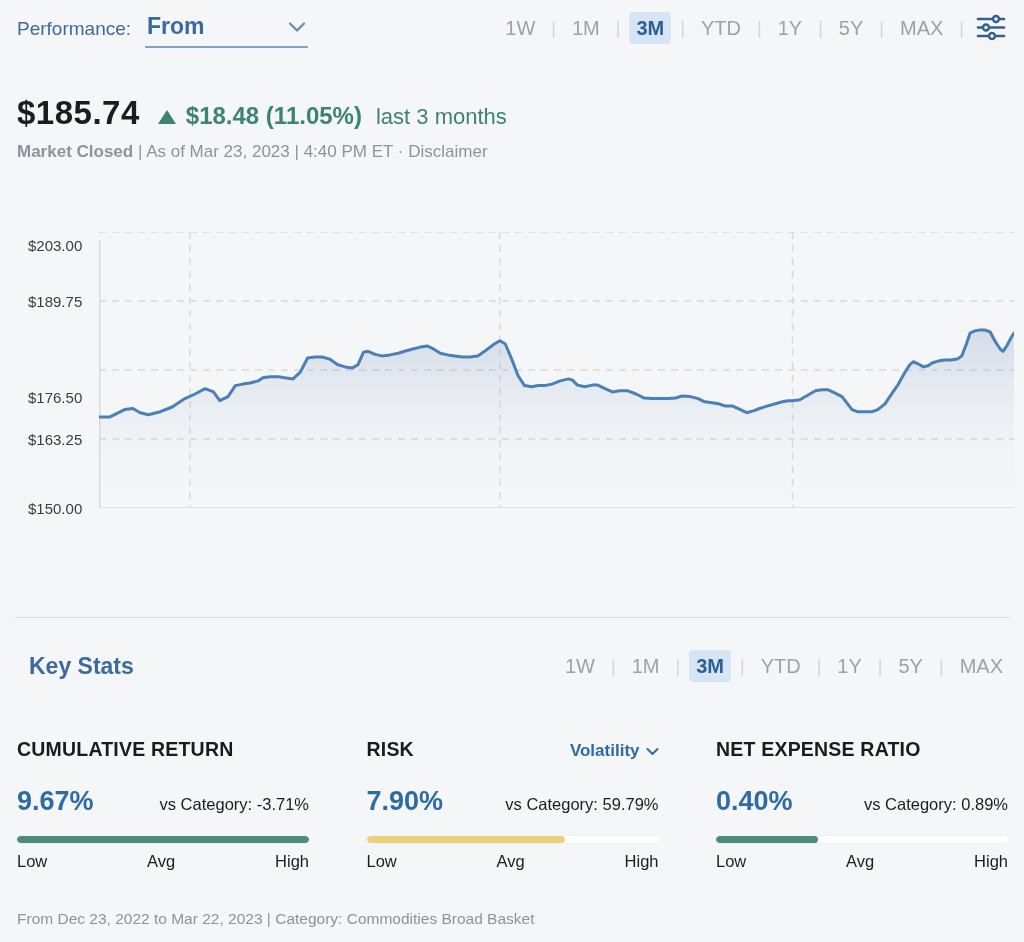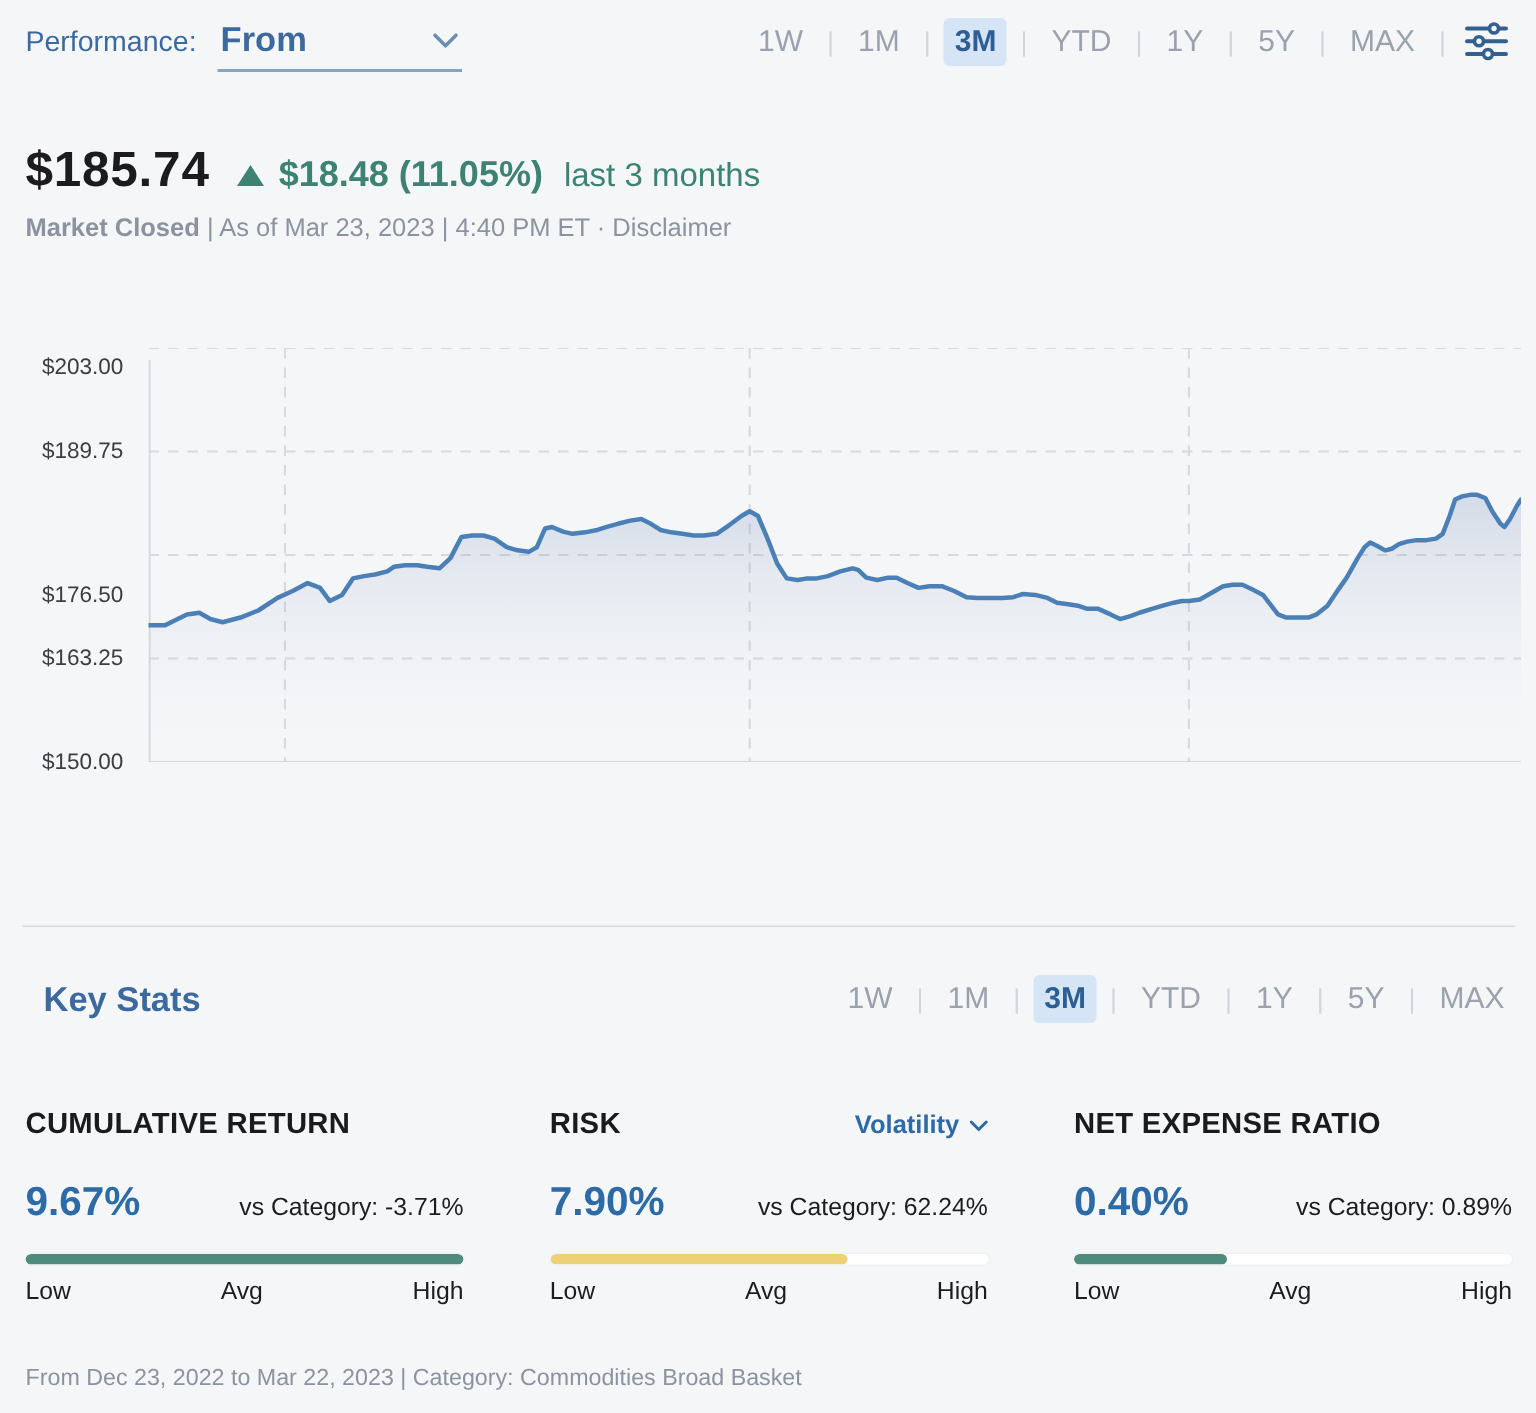--- a/index.html
+++ b/index.html
@@ -201,21 +201,21 @@
           <span class="stat-title">RISK</span>
           <button class="vol-btn">
             <span>Volatility</span>
             <svg width="13" height="9" viewBox="0 0 13 9">
               <polyline points="1.5,2 6.5,7 11.5,2" fill="none" stroke="#2d6ba6" stroke-width="2" stroke-linecap="round" stroke-linejoin="round"></polyline>
             </svg>
           </button>
         </div>
         <div class="stat-values">
           <span class="stat-value">7.90%</span>
-          <span class="stat-vs">vs Category: 62.24%</span>
+          <span class="stat-vs">vs Category: 59.79%</span>
         </div>
         <div class="stat-bar">
           <div class="stat-fill" style="width: 68%; background: rgb(237, 209, 121);"></div>
         </div>
         <div class="stat-scale">
           <span>Low</span>
           <span>Avg</span>
           <span>High</span>
         </div>
       </div>

